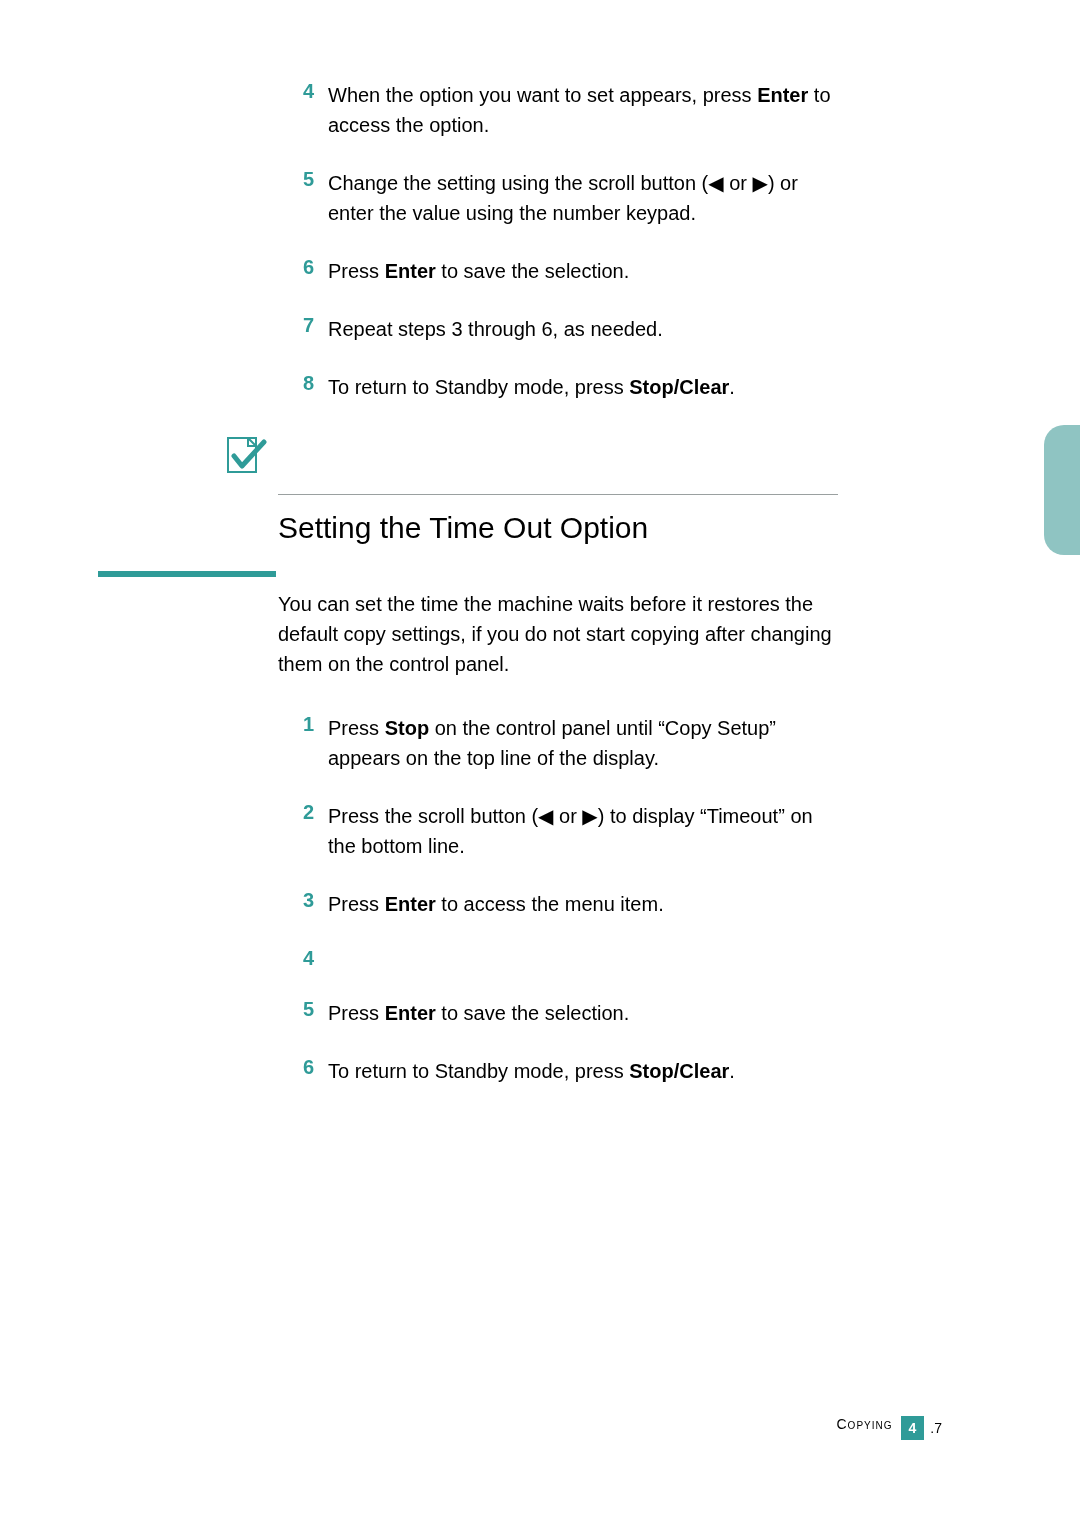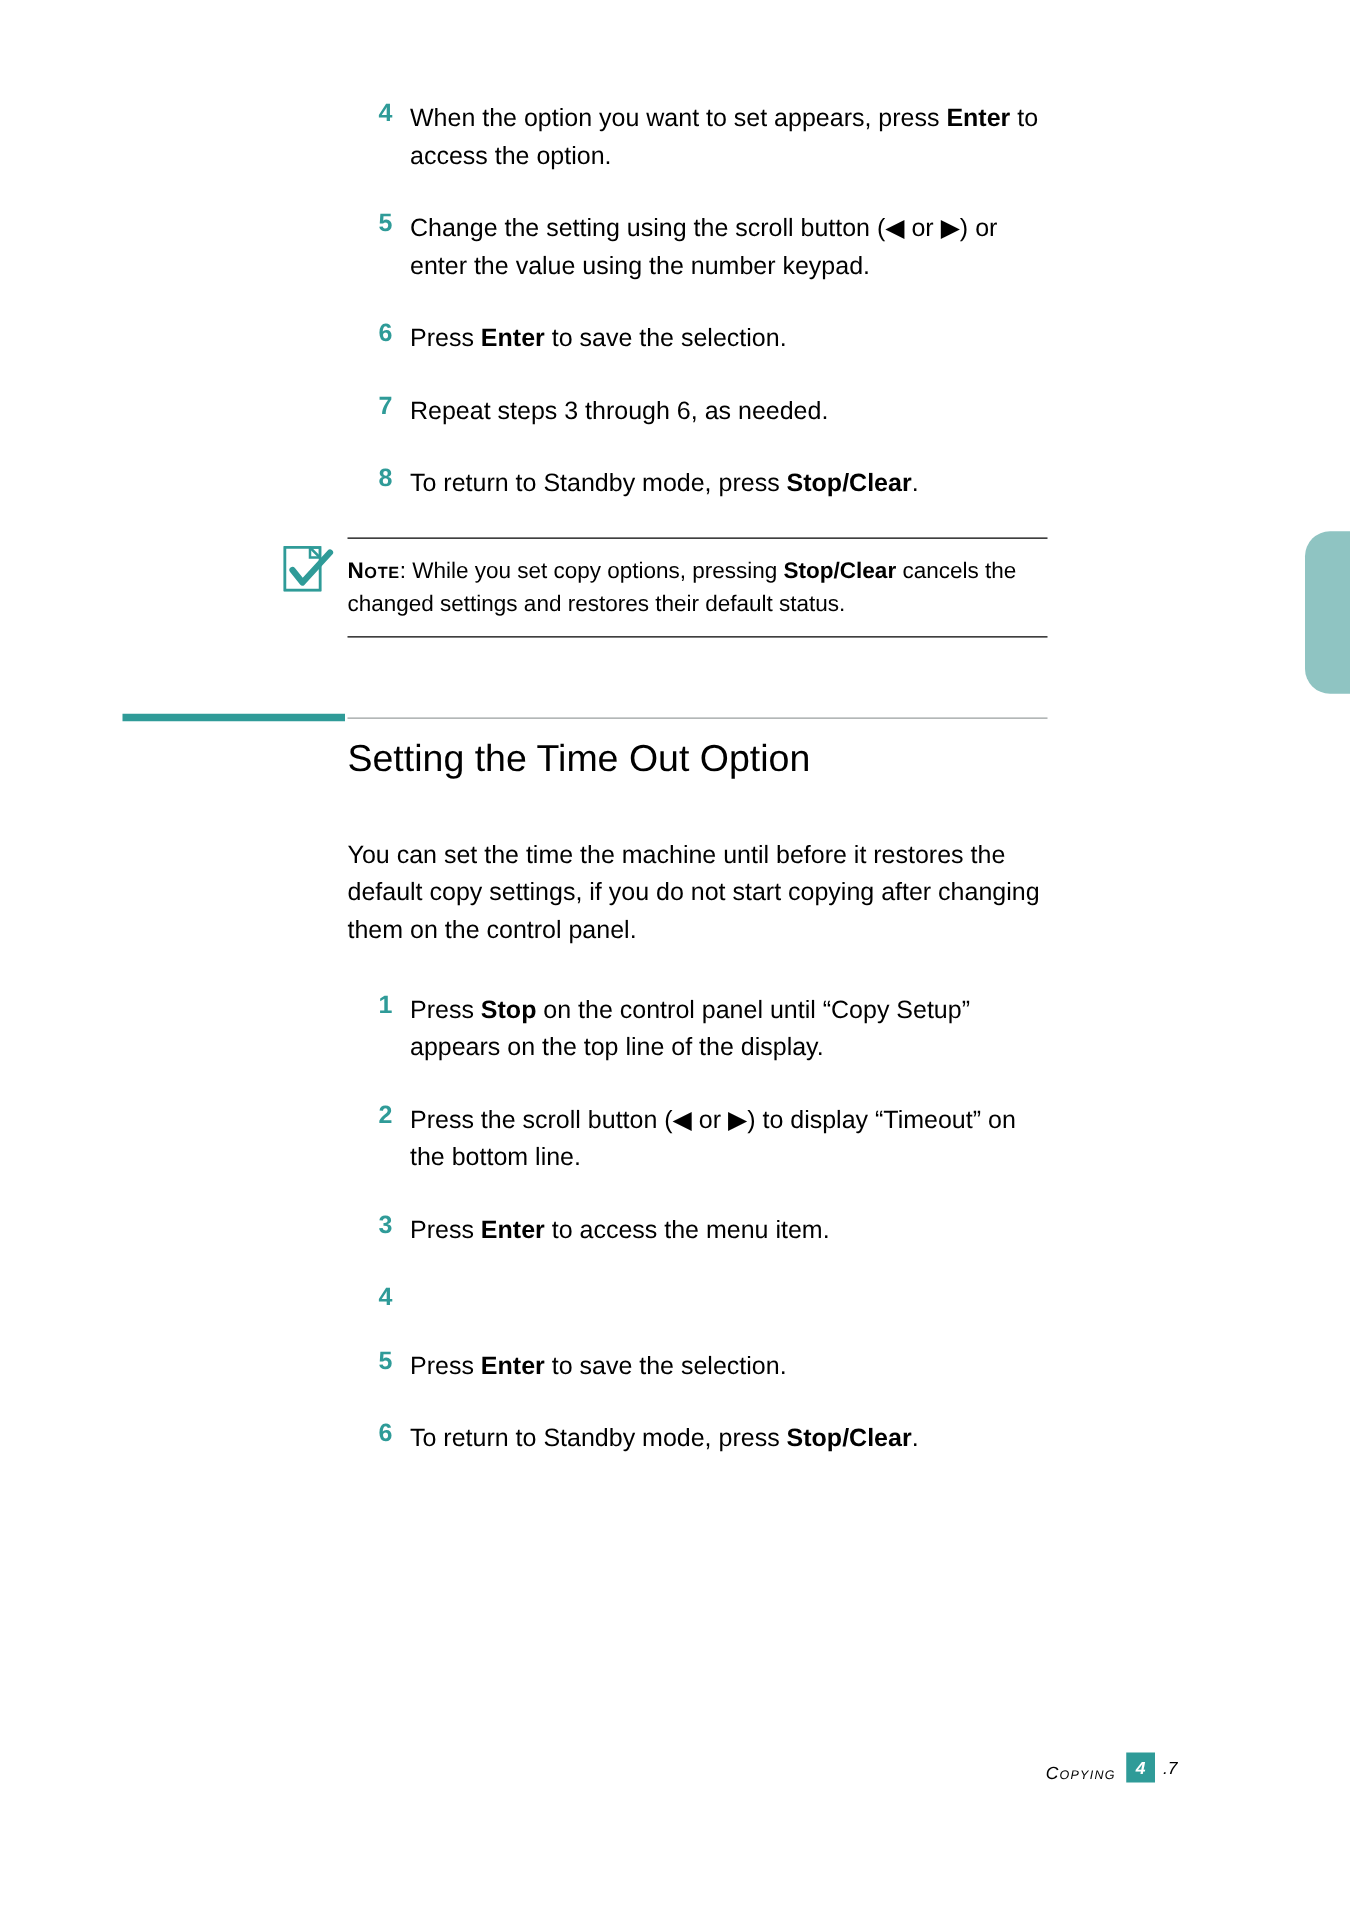--- a/index.html
+++ b/index.html
@@ -90,25 +90,24 @@
     right: 0;
     top: 425px;
     width: 36px;
     height: 130px;
     background: #8fc4c2;
     border-radius: 20px 0 0 20px;
   }
   .footer {
     position: absolute;
     right: 132px;
-    bottom: 100px;
+    bottom: 86px;
     display: flex;
-    align-items: flex-end;
+    align-items: flex-start;
     font-size: 14px;
-    font-style: italic;
   }
   .footer .section {
     font-variant: small-caps;
     letter-spacing: 1px;
     margin-right: 8px;
   }
   .footer .chap-box {
     background: #2f9b98;
     color: #fff;
     font-weight: 700;
@@ -154,29 +153,26 @@
           </div>
         </div>
         <div class="step-row">
           <div class="step-num">8</div>
           <div class="step-text">
             <p>To return to Standby mode, press <b>Stop/Clear</b>.</p>
           </div>
         </div>
       </div>
 
-    <div class="note-block" style="position:relative;">
-      <span class="note-label">Note</span><span>: While you set copy options, pressing <b>Stop/Clear</b> cancels the changed settings and restores their default status.</span>
-    </div>
 
     <div style="height:64px;"></div>
     <div class="heading-line"></div>
     <div class="heading">Setting the Time Out Option</div>
 
-    <div class="intro">You can set the time the machine until before it restores the default copy settings, if you do not start copying after changing them on the control panel.</div>
+    <div class="intro">You can set the time the machine waits before it restores the default copy settings, if you do not start copying after changing them on the control panel.</div>
 
     <div id="steps2">
         <div class="step-row">
           <div class="step-num">1</div>
           <div class="step-text">
             <p>Press <b>Stop</b> on the control panel until “Copy Setup” appears on the top line of the display.</p>
           </div>
         </div>
         <div class="step-row">
           <div class="step-num">2</div>

